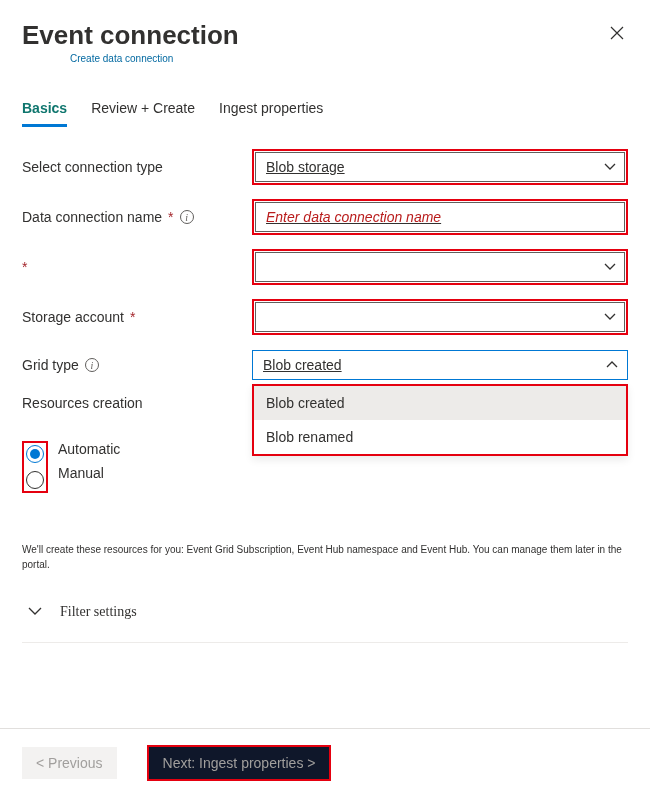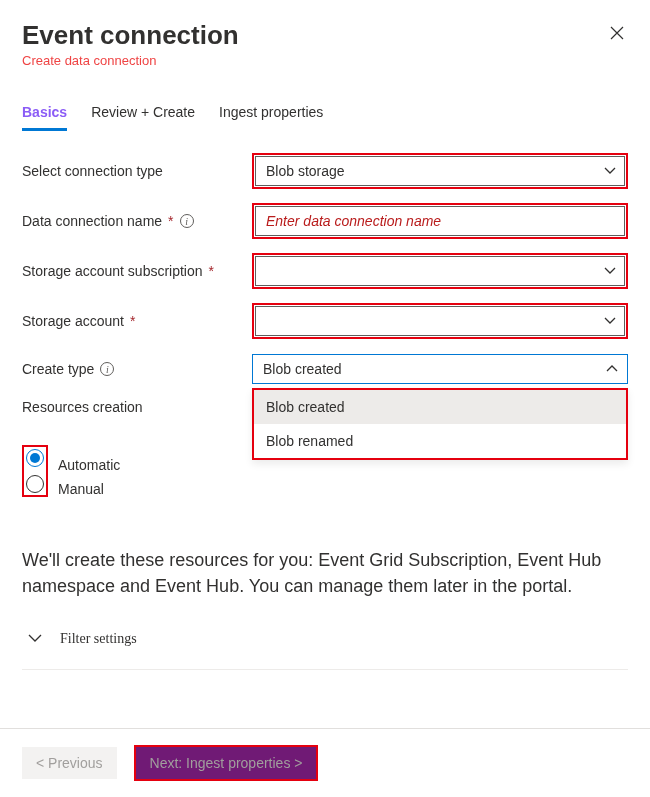--- a/index.html
+++ b/index.html
@@ -8,37 +8,37 @@
       font-size: 14px;
       color: #323130;
       background: #fff;
       width: 650px;
       height: 797px;
       position: relative;
       padding: 20px 22px;
     }
     .header { display: flex; justify-content: space-between; align-items: flex-start; }
     .title { font-size: 26px; font-weight: 600; color: #323130; }
-    .subtitle { font-size: 13px; color: #ef4444; margin-top: 2px; }
+    .subtitle { font-size: 10px; color: #0369a1; margin-top: 2px; margin-left: 48px; }
     .close-x { font-size: 18px; cursor: pointer; padding: 4px; color: #323130; }
 
     .tabs { display: flex; gap: 24px; margin-top: 28px; border-bottom: none; }
     .tab { padding: 8px 0; font-size: 14px; cursor: pointer; color: #323130; border-bottom: 3px solid transparent; }
-    .tab.active { font-weight: 600; border-bottom: 3px solid #0078d4; color: #8b5cf6; }
+    .tab.active { font-weight: 600; border-bottom: 3px solid #0078d4; color: #0f766e; }
 
     .form { margin-top: 22px; }
     .form-row { display: flex; align-items: center; margin-bottom: 14px; min-height: 32px; }
     .form-label { width: 230px; font-size: 14px; color: #323130; display: flex; align-items: center; gap: 6px; }
     .req { color: #a4262c; }
     .info-icon {
       display: inline-flex; width: 14px; height: 14px; border: 1px solid #605e5c;
       border-radius: 50%; align-items: center; justify-content: center;
       font-size: 10px; color: #605e5c; font-style: italic; font-family: Georgia, serif;
     }
-    .form-control { flex: 1; position: relative; }
+    .form-control { flex: 1; position: relative; text-decoration: underline; }
     .hl { border: 2px solid #e5000f; padding: 1px; }
     .select, .input {
       width: 100%; height: 30px; border: 1px solid #605e5c; padding: 0 28px 0 10px;
       font-size: 14px; background: #fff; display: flex; align-items: center;
       color: #323130; cursor: pointer;
     }
     .select.active { border: 1px solid #0078d4; }
     .input { cursor: text; }
     .input.placeholder { color: #b91c1c; font-style: italic; }
     .chevron {
@@ -64,38 +64,38 @@
       width: 18px; height: 18px; border: 1px solid #323130; border-radius: 50%;
       display: inline-flex; align-items: center; justify-content: center; cursor: pointer;
       background: #fff;
     }
     .radio.checked { border-color: #0078d4; }
     .radio.checked::after {
       content: ""; width: 10px; height: 10px; background: #0078d4; border-radius: 50%;
     }
     .radio-label { font-size: 14px; }
 
-    .help-text { font-size: 18px; color: #323130; margin-top: 50px; line-height: 1.45; }
+    .help-text { font-size: 10px; color: #323130; margin-top: 50px; line-height: 1.45; }
 
     .expander { display: flex; align-items: center; gap: 18px; margin-top: 24px; padding: 8px 6px; cursor: pointer; font-family: Liberation Serif, serif; }
     .expander .chev { transform: none; position: static; }
     .divider { border: none; border-top: 1px solid #edebe9; margin-top: 14px; }
 
     .footer {
       position: absolute; left: 0; right: 0; bottom: 0;
       border-top: 1px solid #e1dfdd; padding: 16px 22px;
-      display: flex; gap: 17px; align-items: center; background: #fff;
+      display: flex; gap: 30px; align-items: center; background: #fff;
     }
     .btn {
       height: 32px; padding: 0 14px; font-size: 14px; border: none; cursor: pointer;
       display: inline-flex; align-items: center;
     }
     .btn-prev { background: #f3f2f1; color: #a19f9d; }
     .btn-next-wrap { border: 2px solid #e5000f; display: inline-block; }
-    .btn-next { background: #701a75; color: #a19f9d; }
+    .btn-next { background: #0f172a; color: #a19f9d; }
   </style>
 </head>
 <body>
 
 <div class="header">
   <div>
     <div class="title">Event connection</div>
     <div class="subtitle">Create data connection</div>
   </div>
   <div class="close-x">
@@ -134,21 +134,20 @@
       <span class="info-icon">i</span>
     </div>
     <div class="form-control hl">
       <div class="input placeholder">Enter data connection name</div>
     </div>
   </div>
 
 
   <div class="form-row">
     <div class="form-label">
-      <span>Storage account subscription</span>
       <span class="req">*</span>
     </div>
     <div class="form-control hl">
       <div class="select">
         <span></span>
       </div>
       <span class="chevron">
         <svg width="12" height="8" viewBox="0 0 12 8">
             <path d="M1 1 L6 6 L11 1" stroke="#323130" stroke-width="1.3" fill="none"></path>
           </svg>
@@ -168,21 +167,21 @@
       <span class="chevron">
         <svg width="12" height="8" viewBox="0 0 12 8">
             <path d="M1 1 L6 6 L11 1" stroke="#323130" stroke-width="1.3" fill="none"></path>
           </svg>
       </span>
     </div>
   </div>
 
   <div class="form-row">
     <div class="form-label">
-      <span>Create type</span>
+      <span>Grid type</span>
       <span class="info-icon">i</span>
     </div>
     <div class="form-control">
       <div class="select active">
         <span>Blob created</span>
       </div>
       <span class="chevron">
         <svg width="12" height="8" viewBox="0 0 12 8">
             <path d="M1 6 L6 1 L11 6" stroke="#323130" stroke-width="1.3" fill="none"></path>
           </svg>
@@ -192,21 +191,21 @@
         <div class="dropdown-item">Blob renamed</div>
       </div>
     </div>
   </div>
 
   <div class="form-row" style="align-items:flex-start;">
     <div class="form-label">Resources creation</div>
   </div>
 
   <div class="radio-group">
-    <div style="display:flex; align-items:flex-end;">
+    <div style="display:flex; align-items:flex-start;">
       <div class="radio-hl">
         <div class="radio-stack">
           <span class="radio checked"></span>
           <span class="radio"></span>
         </div>
       </div>
       <div class="radio-stack" style="margin-left:10px; gap:8px;">
         <span class="radio-label">Automatic</span>
         <span class="radio-label">Manual</span>
       </div>

